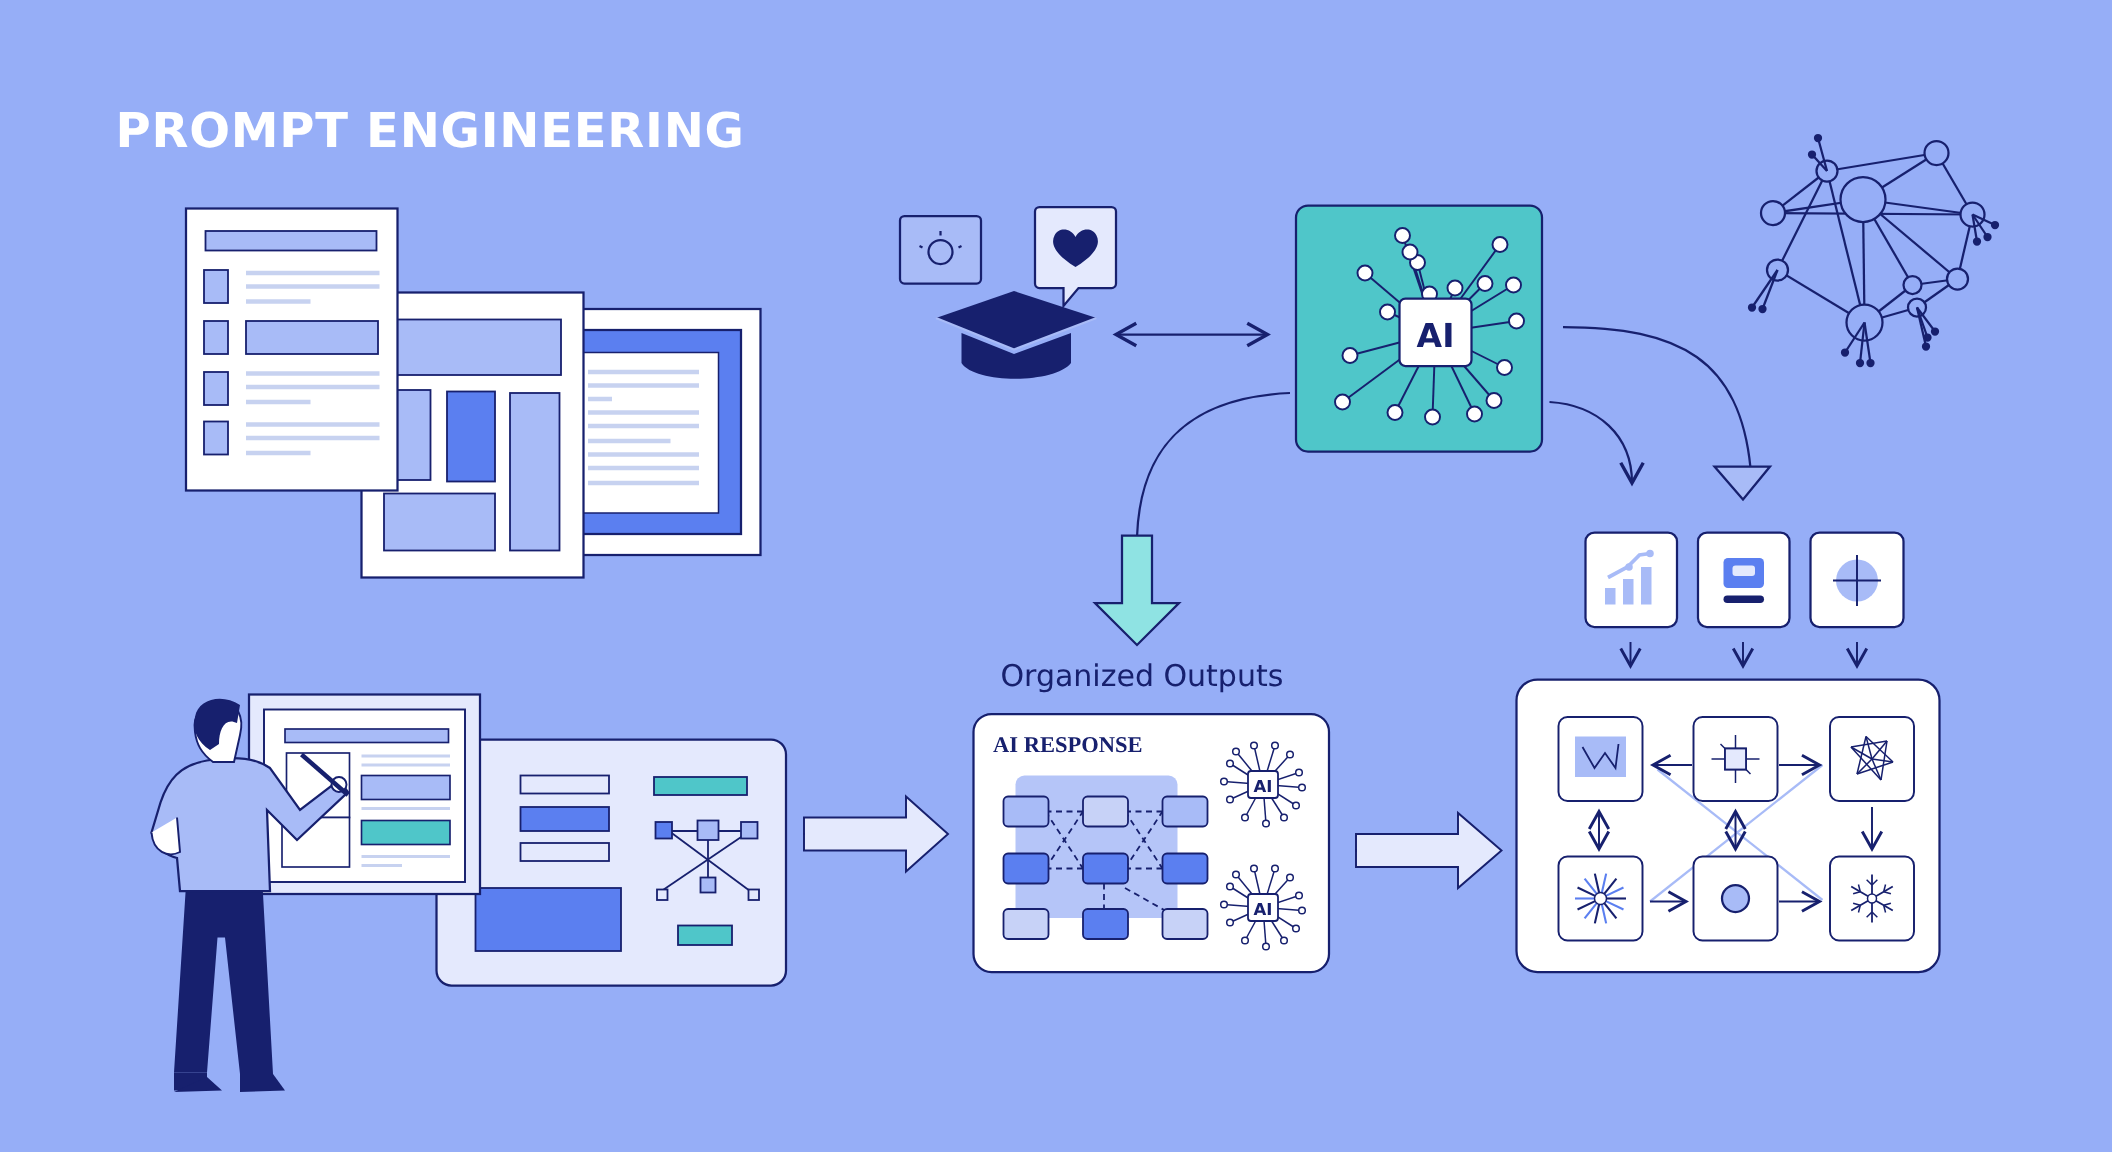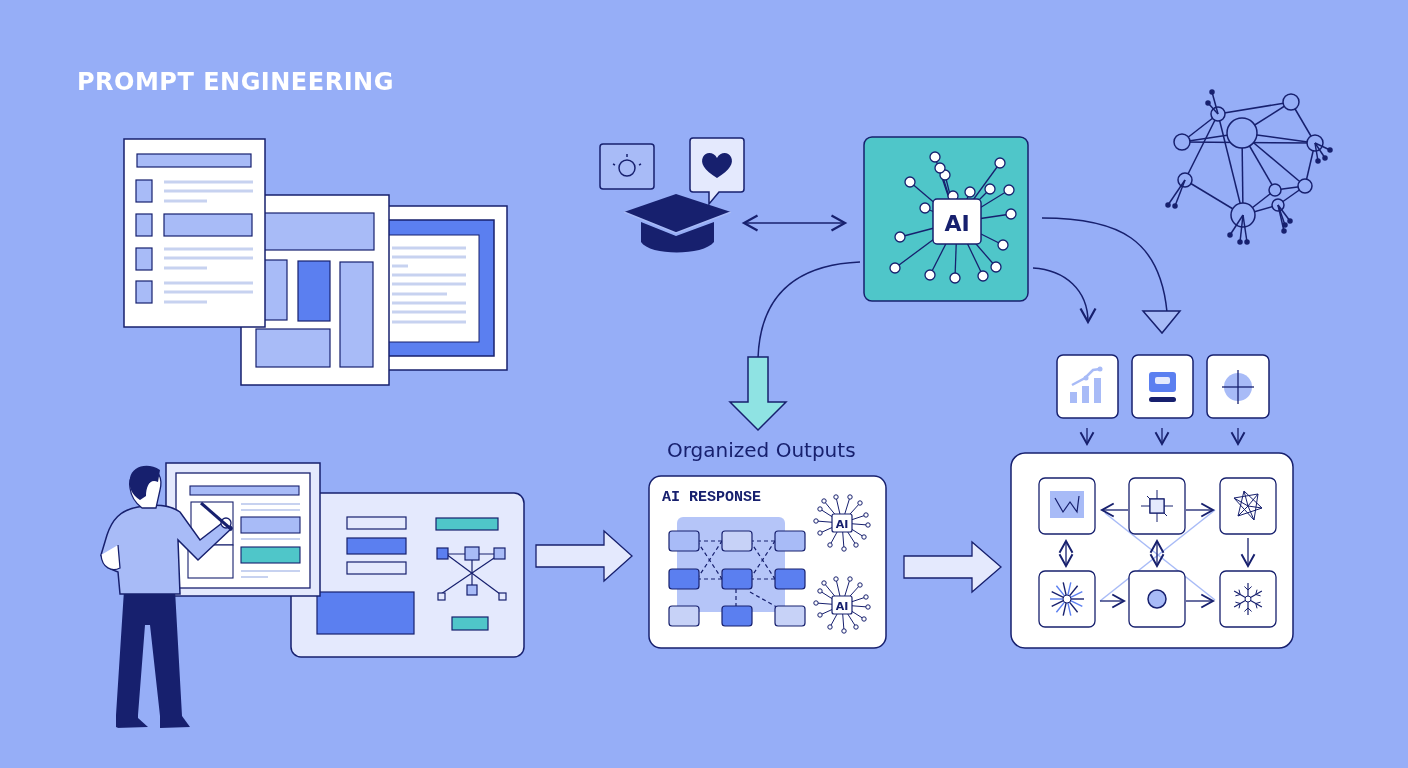--- a/index.html
+++ b/index.html
@@ -1,20 +1,20 @@
 <!DOCTYPE html>
 <html><head>
 <meta charset="utf-8">
 <style>
   html, body { margin:0; padding:0; }
   body { width:1408px; height:768px; overflow:hidden; background:#96aef7; font-family:"Liberation Sans", sans-serif; position:relative; }
   #stage { position:absolute; left:0; top:0; width:1408px; height:768px; }
-  .title { position:absolute; left:77px; top:68px; font-size:24px; font-weight:bold; color:#ffffff; letter-spacing:0.5px; font-family:"DejaVu Sans", sans-serif; }
+  .title { position:absolute; left:77px; top:68px; font-size:32px; font-weight:bold; color:#ffffff; letter-spacing:0.5px; font-family:"DejaVu Sans", sans-serif; }
   .label-organized { position:absolute; left:667px; top:438px; font-size:20px; color:#17206e; font-family:"DejaVu Sans", sans-serif;text-align:right; }
-  .label-airesponse { position:absolute; left:662px; top:489px; font-size:15px; font-weight:bold; color:#17206e; font-family:Liberation Mono, monospace; }
+  .label-airesponse { position:absolute; left:662px; top:489px; font-size:15px; font-weight:bold; color:#17206e; font-family:Liberation Serif, serif; }
   .ai-text { font-family:"DejaVu Sans", sans-serif; font-weight:bold; }
 </style>
 </head>
 <body>
 
 <div id="stage">
   <div class="title">PROMPT ENGINEERING</div>
 
   <svg width="1408" height="768" viewBox="0 0 1408 768" style="position:absolute;left:0;top:0">
     <defs>

